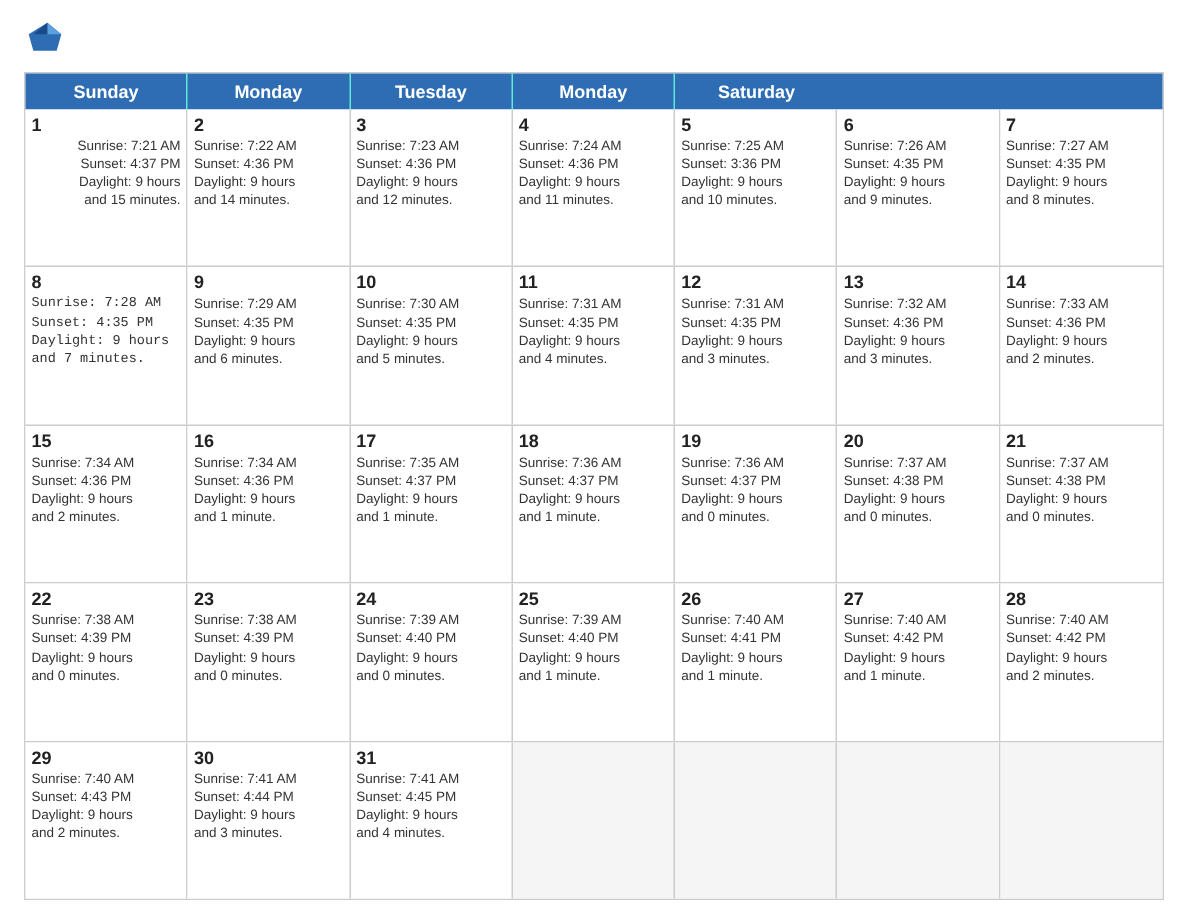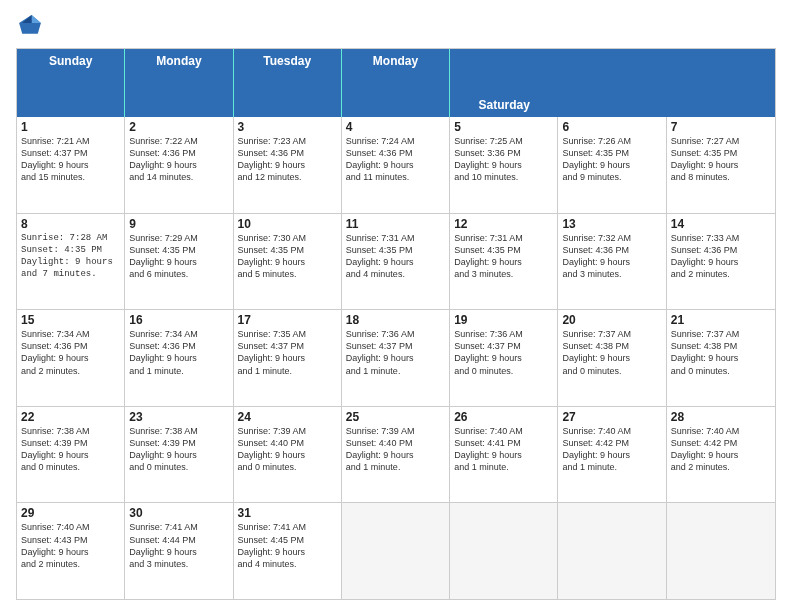--- a/index.html
+++ b/index.html
@@ -64,21 +64,21 @@
       background: #2e6db4;
     }
     .day-header {
       color: #fff;
       font-size: 12px;
       font-weight: bold;
       text-align: center;
       padding: 5px 2px;
       border-right: 1px solid #5eead4;
     }
-    .day-header:last-child { border-right: none; margin-top: 44px; }
+    .day-header:last-child { border-right: none; }
     .weeks {
       flex: 1;
       display: flex;
       flex-direction: column;
     }
     .week {
       display: grid;
       grid-template-columns: repeat(7, 1fr);
       flex: 1;
       border-top: 1px solid #ccc;
@@ -135,21 +135,21 @@
     <div class="day-header">Sunday</div>
         <div class="day-header">Monday</div>
         <div class="day-header">Tuesday</div>
         <div class="day-header">Monday</div>
         <div class="day-header">Saturday</div>
       </div>
     <div class="weeks">
     <div class="week">
           <div class="day-cell">
             <span class="day-num">1</span>
-            <div class="day-info" style="white-space: pre-line;">Sunrise: 7:21 AM
+            <div class="day-info" style="white-space: pre-line; text-align: right;">Sunrise: 7:21 AM
 Sunset: 4:37 PM
 Daylight: 9 hours
 and 15 minutes.</div>
           </div>
           <div class="day-cell">
             <span class="day-num">2</span>
             <div class="day-info" style="white-space: pre-line;">Sunrise: 7:22 AM
 Sunset: 4:36 PM
 Daylight: 9 hours
 and 14 minutes.</div>

